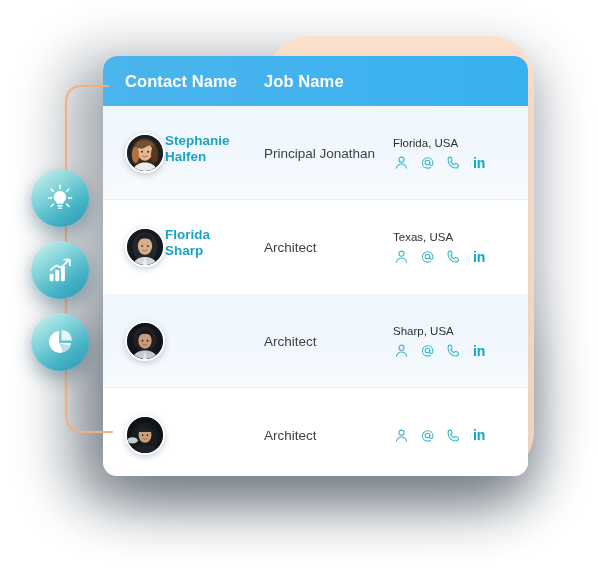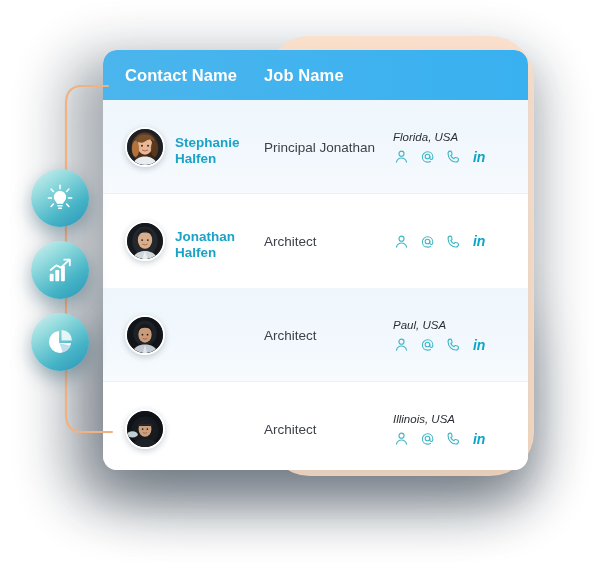--- a/index.html
+++ b/index.html
@@ -62,21 +62,21 @@
     height: 440px;
     background: linear-gradient(160deg, #fbe0cb 0%, #fae2d0 45%, #f8dcc4 100%);
     border-radius: 44px 44px 44px 44px;
     z-index: 1;
   }
 
   
   .card {
     position: absolute;
     left: 103px;
-    top: 50px;
+    top: 56px;
     width: 425px;
     height: 420px;
     background: #e5e5e5;
     border-radius: 14px;
     overflow: hidden;
     z-index: 2;
     box-shadow: 0 18px 36px rgba(15, 35, 60, .10);
   }
 
   
@@ -118,22 +118,21 @@
     position: absolute;
     left: 0; right: 0; bottom: 0;
     height: 1px;
     background: rgba(190, 210, 225, .25);
   }
 
   
   .cell-name {
     width: 139px;
     display: flex;
-    align-items: flex-end;
-    gap: 10px;
+    align-items: flex-start;
   }
   .avatar {
     width: 40px;
     height: 40px;
     min-width: 40px;
     border-radius: 50%;
     border: 2px solid #ffffff;
     box-shadow: 0 2px 6px rgba(20, 40, 60, .22);
     overflow: hidden;
     position: relative;
@@ -154,21 +153,20 @@
     width: 129px;
     color: #3d4248;
     font-size: 13.5px;
     line-height: 17px;
   }
 
   
   .cell-details {
     flex: 1;
     padding-right: 12px;
-    font-style: italic;
   }
   .location {
     color: #2b2f35;
     font-size: 11.5px;
     line-height: 14px;
     margin-bottom: 5px;
     white-space: nowrap;
   }
   .icon-row {
     display: flex;
@@ -341,24 +339,25 @@
                 <ellipse cx="20" cy="19" rx="8" ry="9.6" fill="#d9ae8c"></ellipse>
                 <path d="M11 15c.5-6 4.5-9 9-9s8.5 3 9 9c-1.5-3.5-4-4.5-9-4.5S12.5 11.5 11 15z" fill="#1b1f24"></path>
                 <circle cx="16.8" cy="19" r="1" fill="#24201c"></circle>
                 <circle cx="23.2" cy="19" r="1" fill="#24201c"></circle>
                 <path d="M17.4 23.6q2.6 1.8 5.2 0" fill="none" stroke="#a9694f" stroke-width="1" stroke-linecap="round"></path>
                 <path d="M6 40c2.4-6.6 8-9 14-9s11.6 2.4 14 9z" fill="#cfd6dc"></path>
                 <path d="M20 31l-3.2 9h6.4z" fill="#e9eef2"></path>
               </g>
             </svg>
           </div>
-          <div class="contact-name">Jonathan Halfen</div>
+          <div class="contact-name">Florida Sharp</div>
         </div>
         <div class="cell-job">Architect</div>
         <div class="cell-details">
+          <div class="location">Texas, USA</div>
           <div class="icon-row">
             <span class="dicon">
               <svg width="15" height="15" viewBox="0 0 16 16" fill="none" stroke="currentColor" stroke-width="1.2" stroke-linecap="round" stroke-linejoin="round">
                   <circle cx="8" cy="5" r="2.7"></circle>
                   <path d="M2.6 14c.8-3 2.9-4.4 5.4-4.4S12.6 11 13.4 14"></path>
                 </svg>
             </span>
             <span class="dicon">
               <svg width="15" height="15" viewBox="0 0 16 16" fill="none" stroke="currentColor" stroke-width="1.1" stroke-linecap="round">
                   <circle cx="8" cy="8" r="2.5"></circle>
@@ -393,21 +392,21 @@
                 <circle cx="22.8" cy="19.6" r=".95" fill="#201c18"></circle>
                 <path d="M17.8 24q2.2 1.5 4.4 0" fill="none" stroke="#9d6048" stroke-width=".95" stroke-linecap="round"></path>
                 <path d="M5 40c2.6-6.6 8.4-9.4 15-9.4S32.4 33.4 35 40z" fill="#c2c9d0"></path>
                 <path d="M20 30.6l-2.6 9.4h5.2z" fill="#dfe5ea"></path>
               </g>
             </svg>
           </div>
         </div>
         <div class="cell-job">Architect</div>
         <div class="cell-details">
-          <div class="location">Paul, USA</div>
+          <div class="location">Sharp, USA</div>
           <div class="icon-row">
             <span class="dicon">
               <svg width="15" height="15" viewBox="0 0 16 16" fill="none" stroke="currentColor" stroke-width="1.2" stroke-linecap="round" stroke-linejoin="round">
                   <circle cx="8" cy="5" r="2.7"></circle>
                   <path d="M2.6 14c.8-3 2.9-4.4 5.4-4.4S12.6 11 13.4 14"></path>
                 </svg>
             </span>
             <span class="dicon">
               <svg width="15" height="15" viewBox="0 0 16 16" fill="none" stroke="currentColor" stroke-width="1.1" stroke-linecap="round">
                   <circle cx="8" cy="8" r="2.5"></circle>
@@ -443,21 +442,20 @@
                 <circle cx="22.6" cy="20.2" r=".9" fill="#221e1a"></circle>
                 <path d="M18 24.2q2 1.4 4 0" fill="none" stroke="#9c6048" stroke-width=".9" stroke-linecap="round"></path>
                 <path d="M4 40c2.8-6.4 8.8-9 16-9s13.2 2.6 16 9z" fill="#1d2228"></path>
                 <ellipse cx="6" cy="26" rx="6" ry="3.4" fill="#dff0f6" opacity=".85"></ellipse>
               </g>
             </svg>
           </div>
         </div>
         <div class="cell-job">Architect</div>
         <div class="cell-details">
-          <div class="location">Illinois, USA</div>
           <div class="icon-row">
             <span class="dicon">
               <svg width="15" height="15" viewBox="0 0 16 16" fill="none" stroke="currentColor" stroke-width="1.2" stroke-linecap="round" stroke-linejoin="round">
                   <circle cx="8" cy="5" r="2.7"></circle>
                   <path d="M2.6 14c.8-3 2.9-4.4 5.4-4.4S12.6 11 13.4 14"></path>
                 </svg>
             </span>
             <span class="dicon">
               <svg width="15" height="15" viewBox="0 0 16 16" fill="none" stroke="currentColor" stroke-width="1.1" stroke-linecap="round">
                   <circle cx="8" cy="8" r="2.5"></circle>

